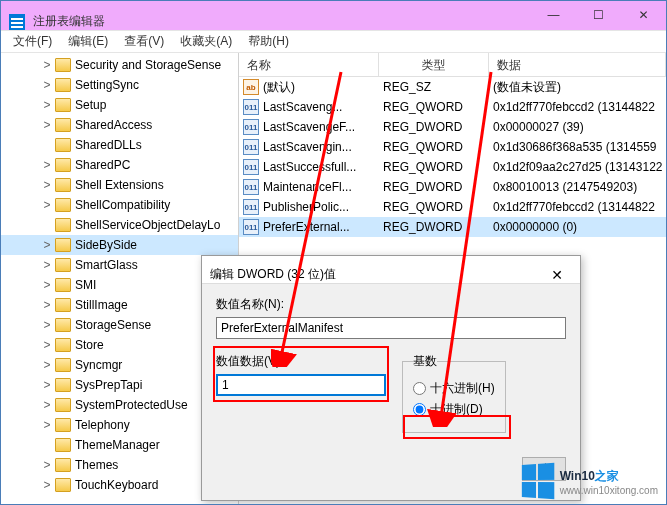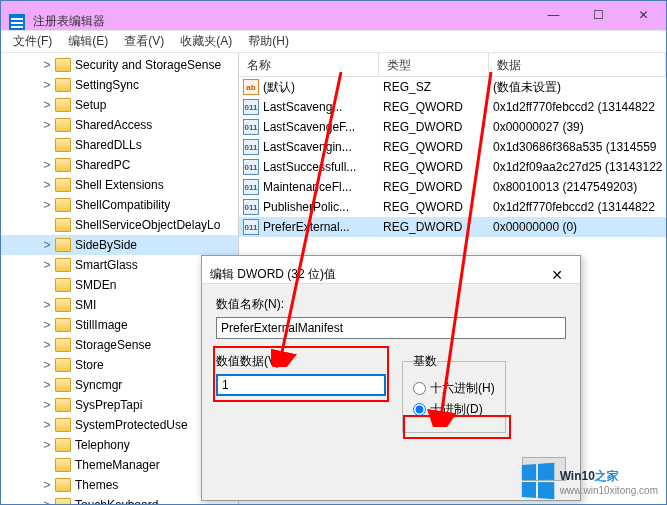--- a/index.html
+++ b/index.html
@@ -24,21 +24,21 @@
 .tree-item { display: flex; align-items: center; height: 20px; padding-left: 40px; white-space: nowrap; }
 .tree-item.sel { background: #cce8ff; }
 .tree-item .exp { width: 12px; text-align: center; color: #666; margin-right: 2px; }
 .tree-item .folder { width: 16px; height: 14px; background: linear-gradient(#ffe9a8, #f5c94b); border: 1px solid #d4a020; border-radius: 1px; margin-right: 4px; flex-shrink: 0; }
 .tree-item .label { color: #000; }
 
 
 .list { flex: 1; overflow: hidden; }
 .list-header { display: flex; height: 24px; border-bottom: 1px solid #e0e0e0; }
 .list-header .col { padding: 4px 8px; border-right: 1px solid #e0e0e0; color: #333; }
-.list-header .c1 { width: 140px; } .list-header .c2 { width: 110px; } .list-header .c3 { flex: 1; }
+.list-header .c1 { width: 140px; } .list-header .c2 { width: 110px; text-align: center; } .list-header .c3 { flex: 1; }
 .list-row { display: flex; height: 20px; align-items: center; }
 .list-row.sel { background: #cce8ff; }
 .list-row .c1 { width: 140px; display: flex; align-items: center; padding-left: 4px; overflow: hidden; }
 .list-row .c2 { width: 110px; padding-left: 4px; }
 .list-row .c3 { flex: 1; padding-left: 4px; white-space: nowrap; overflow: hidden; }
 .list-row .ricon { width: 16px; height: 16px; margin-right: 4px; flex-shrink: 0; border: 1px solid #5a8cc4; background: #e8f0fa; display: flex; align-items: center; justify-content: center; font-size: 8px; color: #2a5a9a; font-weight: bold; }
 .list-row .ricon.ab { border-color: #d48a2a; background: #fdf3e5; color: #c05a00; }
 
 
 .dialog { position: absolute; left: 200px; top: 254px; width: 380px; height: 246px; background: #f0f0f0; border: 1px solid #9a9a9a; box-shadow: 2px 2px 8px rgba(0,0,0,0.25); }
@@ -139,25 +139,20 @@
       </div>
       <div class="tree-item sel">
         <span class="exp">&gt;</span>
         <span class="folder"></span>
         <span class="label">SideBySide</span>
       </div>
       <div class="tree-item">
         <span class="exp">&gt;</span>
         <span class="folder"></span>
         <span class="label">SmartGlass</span>
-      </div>
-      <div class="tree-item">
-        <span class="exp"></span>
-        <span class="folder"></span>
-        <span class="label">SMDEn</span>
       </div>
       <div class="tree-item">
         <span class="exp">&gt;</span>
         <span class="folder"></span>
         <span class="label">SMI</span>
       </div>
       <div class="tree-item">
         <span class="exp">&gt;</span>
         <span class="folder"></span>
         <span class="label">StillImage</span>

